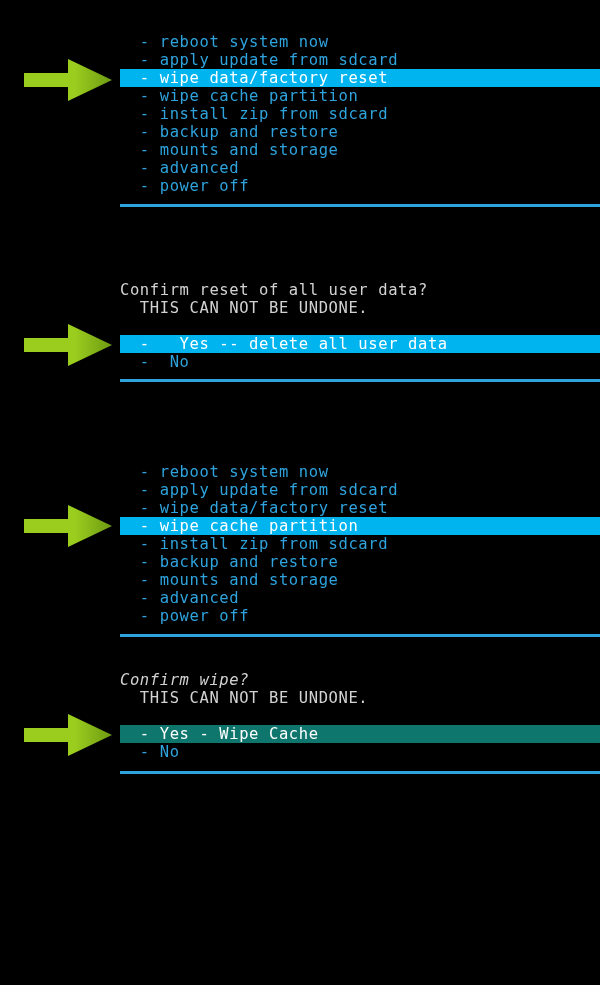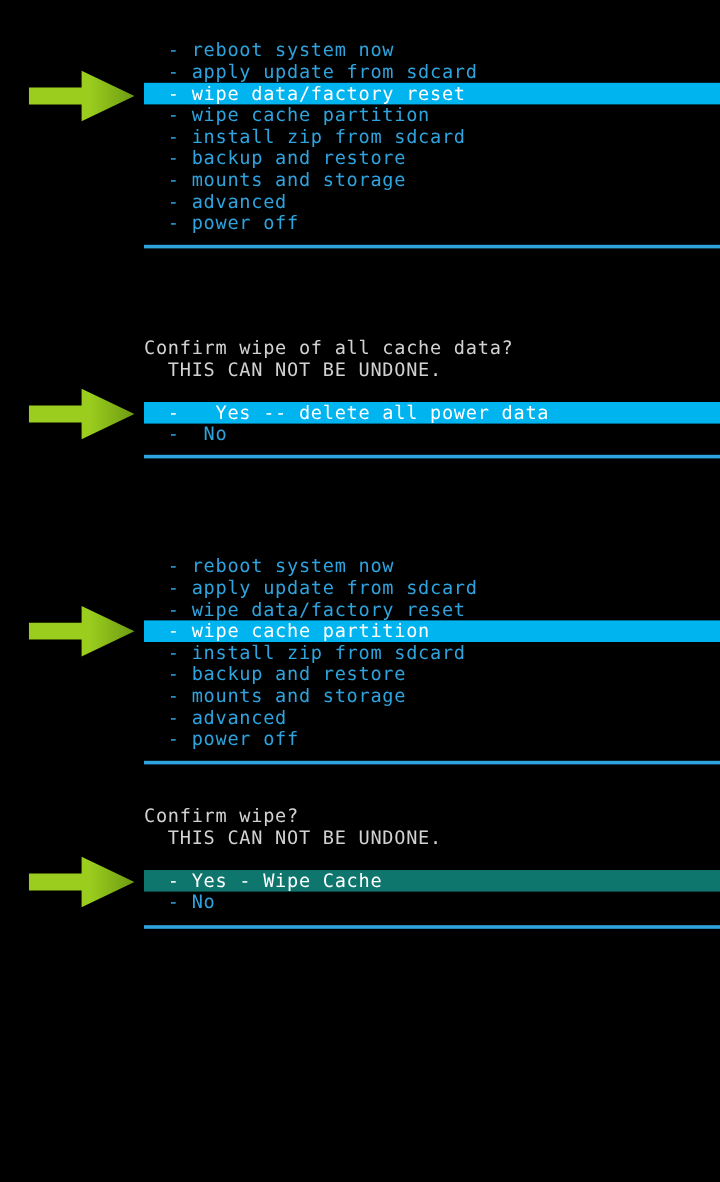--- a/index.html
+++ b/index.html
@@ -81,38 +81,38 @@
       <div class="row menu" style="top: 51px; color: rgb(46, 163, 221);">  - apply update from sdcard</div>
       <div class="row menu selected" style="top: 69px; background: rgb(0, 180, 240); color: rgb(255, 255, 255);">  - wipe data/factory reset</div>
       <div class="row menu" style="top: 87px; color: rgb(46, 163, 221);">  - wipe cache partition</div>
       <div class="row menu" style="top: 105px; color: rgb(46, 163, 221);">  - install zip from sdcard</div>
       <div class="row menu" style="top: 123px; color: rgb(46, 163, 221);">  - backup and restore</div>
       <div class="row menu" style="top: 141px; color: rgb(46, 163, 221);">  - mounts and storage</div>
       <div class="row menu" style="top: 159px; color: rgb(46, 163, 221);">  - advanced</div>
       <div class="row menu" style="top: 177px; color: rgb(46, 163, 221);">  - power off</div>
     </div>
     <div class="section">
-      <div class="row header" style="top: 281px; color: rgb(210, 210, 210);">Confirm wipe of all cache data?</div>
+      <div class="row header" style="top: 281px; color: rgb(210, 210, 210);">Confirm reset of all user data?</div>
       <div class="row header" style="top: 299px; color: rgb(210, 210, 210);">  THIS CAN NOT BE UNDONE.</div>
-      <div class="row menu selected" style="top: 335px; background: rgb(0, 180, 240); color: rgb(255, 255, 255);">  -   Yes -- delete all power data</div>
+      <div class="row menu selected" style="top: 335px; background: rgb(0, 180, 240); color: rgb(255, 255, 255);">  -   Yes -- delete all user data</div>
       <div class="row menu" style="top: 353px; color: rgb(46, 163, 221);">  -  No</div>
     </div>
     <div class="section">
       <div class="row menu" style="top: 463px; color: rgb(46, 163, 221);">  - reboot system now</div>
       <div class="row menu" style="top: 481px; color: rgb(46, 163, 221);">  - apply update from sdcard</div>
       <div class="row menu" style="top: 499px; color: rgb(46, 163, 221);">  - wipe data/factory reset</div>
       <div class="row menu selected" style="top: 517px; background: rgb(0, 180, 240); color: rgb(255, 255, 255);">  - wipe cache partition</div>
       <div class="row menu" style="top: 535px; color: rgb(46, 163, 221);">  - install zip from sdcard</div>
       <div class="row menu" style="top: 553px; color: rgb(46, 163, 221);">  - backup and restore</div>
       <div class="row menu" style="top: 571px; color: rgb(46, 163, 221);">  - mounts and storage</div>
       <div class="row menu" style="top: 589px; color: rgb(46, 163, 221);">  - advanced</div>
       <div class="row menu" style="top: 607px; color: rgb(46, 163, 221);">  - power off</div>
     </div>
     <div class="section">
-      <div class="row header" style="top: 671px; color: rgb(210, 210, 210);">Confirm wipe?</div>
+      <div class="row header" style="top: 671px; color: rgb(210, 210, 210); font-style: italic;">Confirm wipe?</div>
       <div class="row header" style="top: 689px; color: rgb(210, 210, 210);">  THIS CAN NOT BE UNDONE.</div>
       <div class="row menu selected" style="top: 725px; background: #0f766e; color: rgb(255, 255, 255);">  - Yes - Wipe Cache</div>
       <div class="row menu" style="top: 743px; color: rgb(46, 163, 221);">  - No</div>
     </div>
     <div class="rule" style="top: 204px; background: rgb(46, 163, 221);"></div>
     <div class="rule" style="top: 379px; background: rgb(46, 163, 221);"></div>
     <div class="rule" style="top: 634px; background: rgb(46, 163, 221);"></div>
     <div class="rule" style="top: 771px; background: rgb(46, 163, 221);"></div>
     <div class="arrow" style="top: 57px;">
       <svg viewBox="0 0 90 46">

